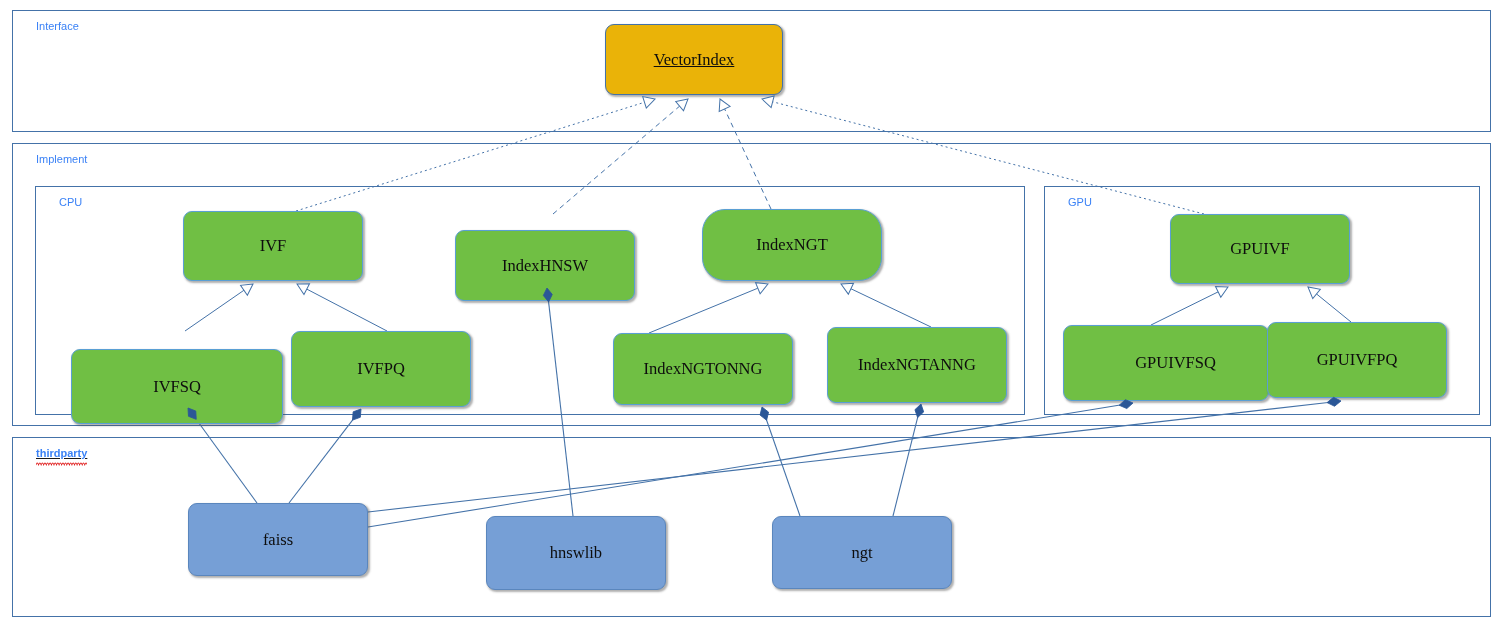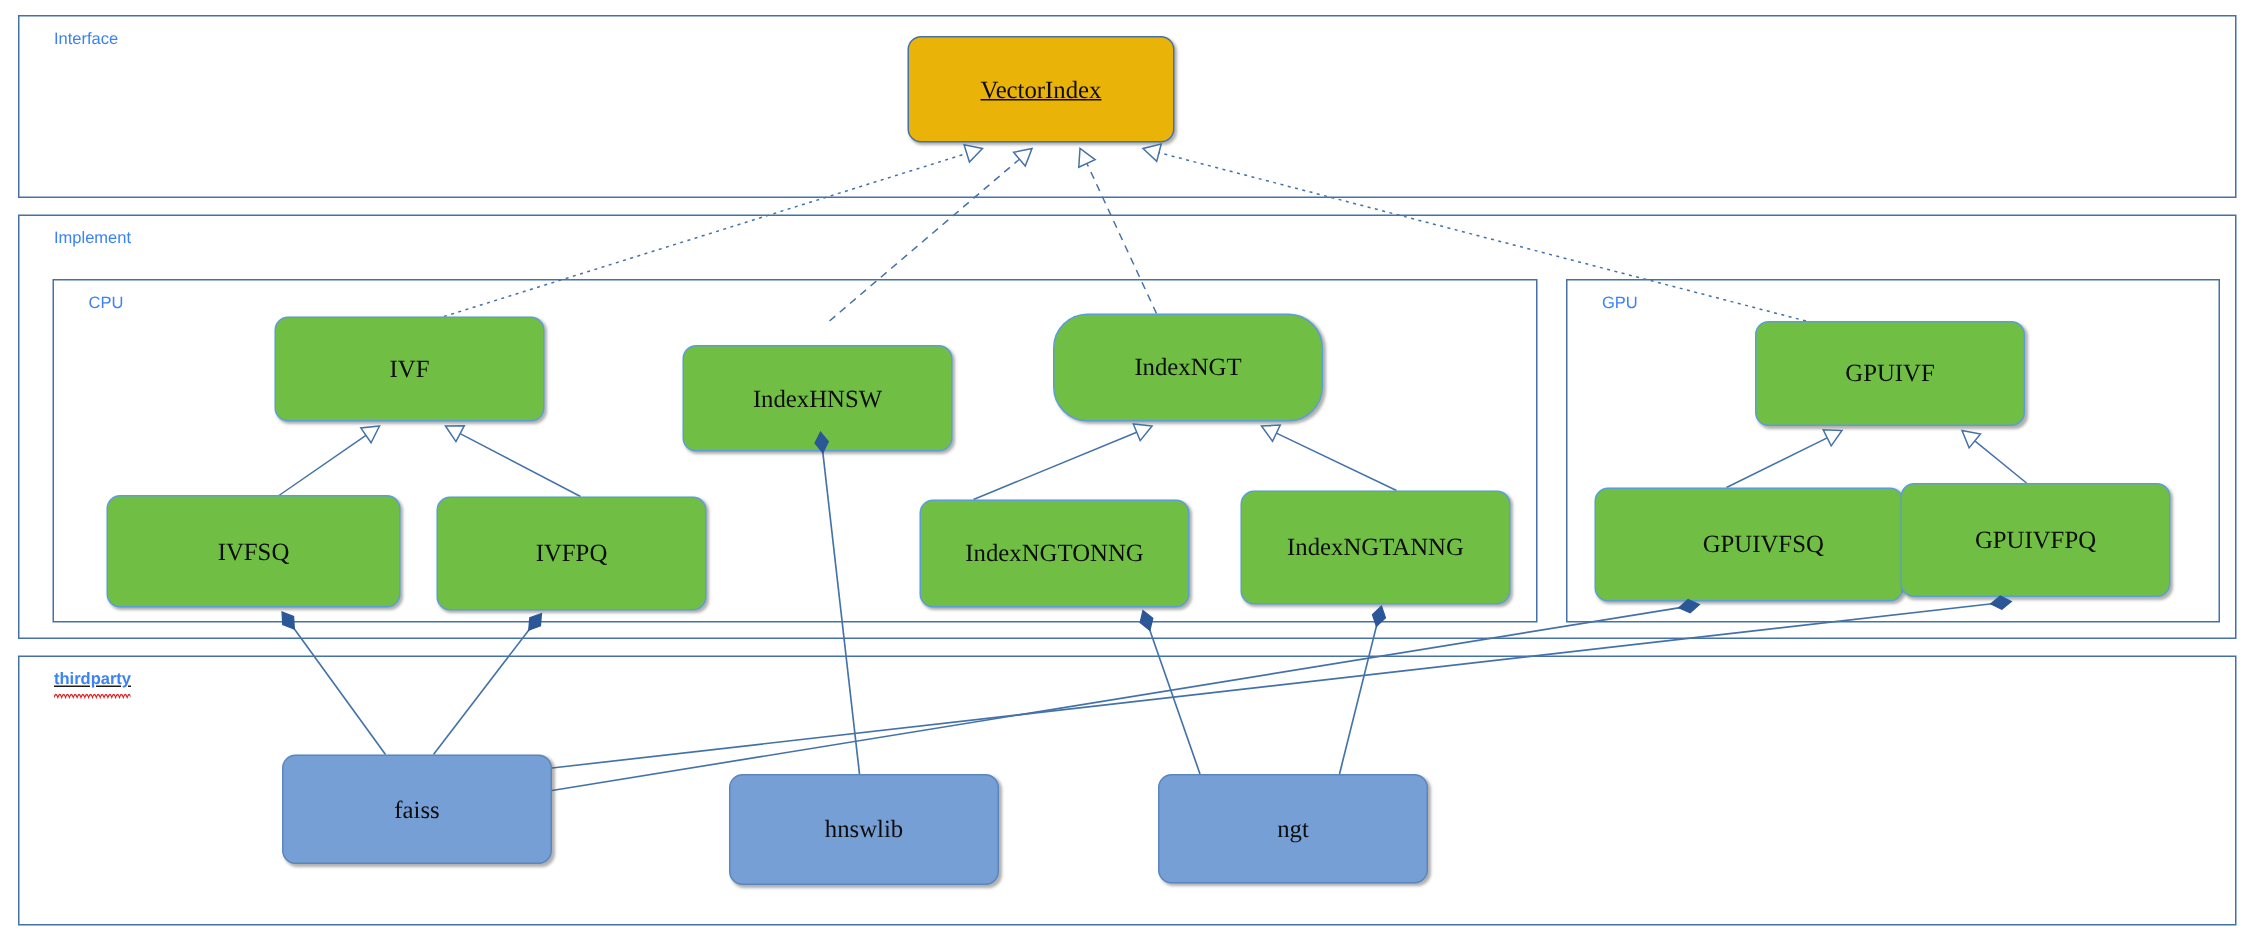--- a/index.html
+++ b/index.html
@@ -132,21 +132,21 @@
   <div class="group-label" id="lbl-cpu" style="left: 47px; top: 197px;">CPU</div>
   <div class="group-label" id="lbl-gpu" style="left: 1056px; top: 197px;">GPU</div>
   <div class="group-label spell-error" id="lbl-thirdparty" style="left: 24px; top: 448px;">thirdparty<svg class="squiggle" viewBox="0 0 80 5" preserveAspectRatio="none">
         <path d="M0,4 q2,-4 4,0 q2,-4 4,0 q2,-4 4,0 q2,-4 4,0 q2,-4 4,0 q2,-4 4,0 q2,-4 4,0 q2,-4 4,0 q2,-4 4,0 q2,-4 4,0 q2,-4 4,0 q2,-4 4,0 q2,-4 4,0 q2,-4 4,0 q2,-4 4,0 q2,-4 4,0 q2,-4 4,0 q2,-4 4,0 q2,-4 4,0 q2,-4 4,0 " fill="none" stroke="#e02020" stroke-width="1.1"></path>
       </svg></div>
 
   <div class="node iface" id="n-vectorindex" style="left: 605px; top: 24px; width: 178px; height: 71px;">VectorIndex</div>
   <div class="node impl" id="n-ivf" style="left: 183px; top: 211px; width: 180px; height: 70px;">IVF</div>
   <div class="node impl" id="n-indexhnsw" style="left: 455px; top: 214px; width: 180px; height: 71px; margin-top: 16px;">IndexHNSW</div>
   <div class="node impl" id="n-indexngt" style="left: 702px; top: 209px; width: 180px; height: 72px; border-radius: 23px;">IndexNGT</div>
-  <div class="node impl" id="n-ivfsq" style="left: 71px; top: 330px; width: 196px; height: 75px;">IVFSQ</div>
+  <div class="node impl" id="n-ivfsq" style="left: 71px; top: 349px; width: 212px; height: 75px;">IVFSQ</div>
   <div class="node impl" id="n-ivfpq" style="left: 291px; top: 331px; width: 180px; height: 76px;">IVFPQ</div>
   <div class="node impl" id="n-indexngtonng" style="left: 613px; top: 333px; width: 180px; height: 72px;">IndexNGTONNG</div>
   <div class="node impl" id="n-indexngtanng" style="left: 827px; top: 327px; width: 180px; height: 76px;">IndexNGTANNG</div>
   <div class="node impl" id="n-gpuivf" style="left: 1170px; top: 214px; width: 180px; height: 70px;">GPUIVF</div>
   <div class="node impl" id="n-gpuivfsq" style="left: 1063px; top: 325px; width: 206px; height: 76px; padding-left: 19px;">GPUIVFSQ</div>
   <div class="node impl" id="n-gpuivfpq" style="left: 1267px; top: 322px; width: 180px; height: 76px;">GPUIVFPQ</div>
   <div class="node third" id="n-faiss" style="left: 188px; top: 503px; width: 180px; height: 73px;">faiss</div>
   <div class="node third" id="n-hnswlib" style="left: 486px; top: 516px; width: 180px; height: 74px;">hnswlib</div>
   <div class="node third" id="n-ngt" style="left: 772px; top: 516px; width: 180px; height: 73px;">ngt</div>
 

